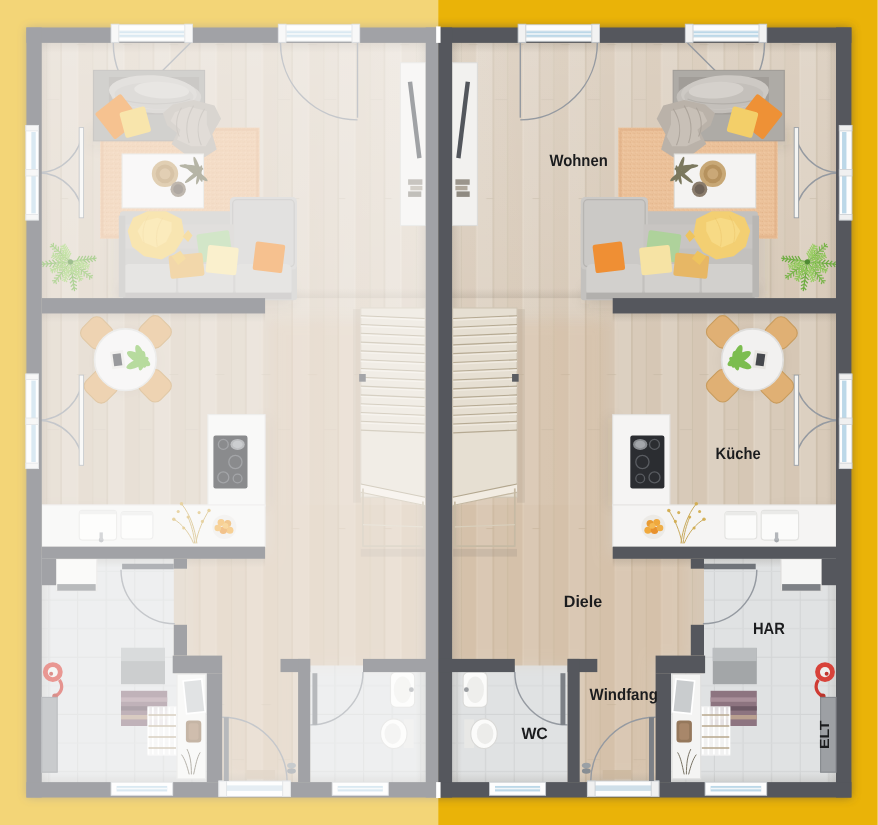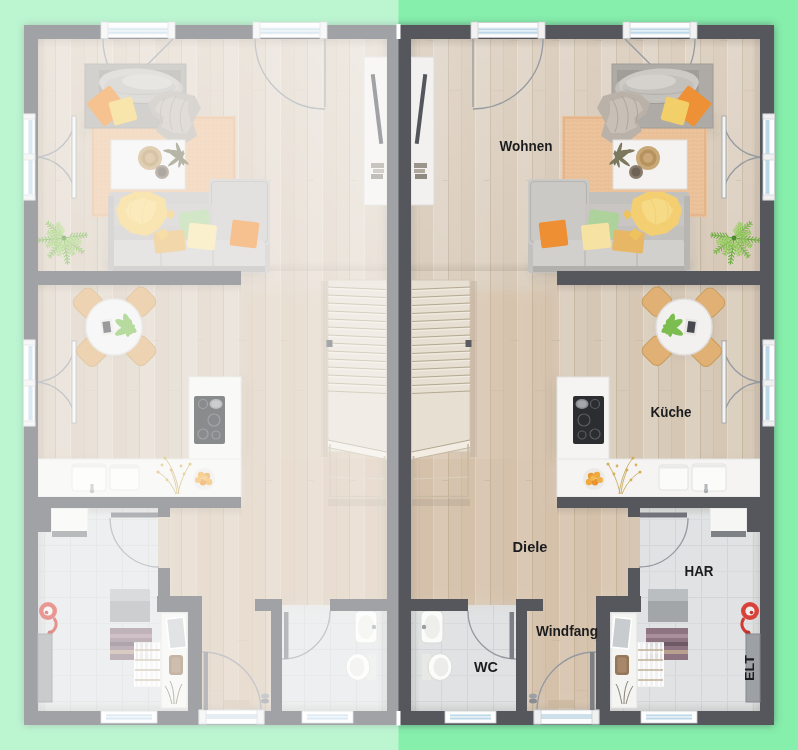--- a/index.html
+++ b/index.html
@@ -1,16 +1,16 @@
 <!DOCTYPE html>
 <html><head>
 <meta charset="utf-8">
 <style>
 html,body{margin:0;padding:0;background:#fff;}
-.page{position:relative;width:798px;height:750px;background:#86efac;overflow:hidden;font-family:"Liberation Sans",sans-serif;}
+.page{position:relative;width:798px;height:750px;background:#eab308;overflow:hidden;font-family:"Liberation Sans",sans-serif;}
 svg{position:absolute;left:0;top:0;}
 </style>
 </head>
 <body>
 <div class="page">
 <svg width="798" height="750" viewBox="0 0 798 750">
 <defs>
 <filter id="blur" x="-20%" y="-20%" width="140%" height="140%">
           <feGaussianBlur stdDeviation="4.5"></feGaussianBlur>
         </filter>

